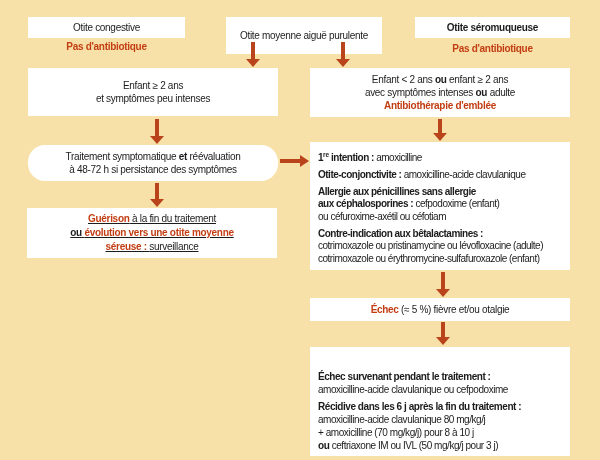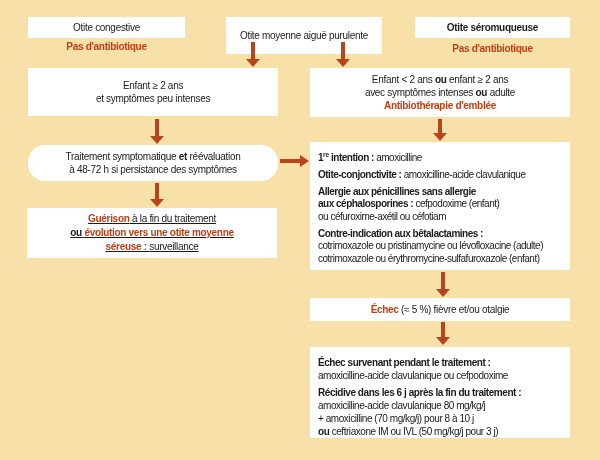--- a/index.html
+++ b/index.html
@@ -53,21 +53,21 @@
   #pas-right { left: 415px; top: 43px; width: 155px; }
   #box-enfant-peu     { left: 28px;  top: 68px;  width: 250px; height: 48px; }
   #box-enfant-intense { left: 310px; top: 68px;  width: 260px; height: 49px; }
   #box-traitement     { left: 28px;  top: 145px; width: 250px; height: 36px; border-radius: 17px; }
   #box-intention      { left: 310px; top: 142px; width: 260px; height: 128px; padding: 7px 6px 6px 8px; }
   #box-intention .ln  { line-height: 12.5px; letter-spacing: -0.5px; }
   #box-intention .ln.gap { margin-top: 4.5px; }
   #box-guerison { left: 27px;  top: 208px; width: 250px; height: 50px; text-decoration: underline; }
   #box-guerison .ln { line-height: 14px; }
   #box-echec    { left: 310px; top: 298px; width: 260px; height: 23px; }
-  #box-echec-traitement { left: 310px; top: 347px; width: 260px; height: 91px; padding: 9px 6px 6px 8px; }
+  #box-echec-traitement { left: 310px; top: 347px; width: 260px; height: 109px; padding: 23px 6px 6px 8px; }
   #box-echec-traitement .ln { line-height: 13px; letter-spacing: -0.45px; }
   
   .arrow-v { position: absolute; width: 14px; }
   .arrow-v .stem {
     position: absolute; left: 5px; top: 0; width: 4px;
     height: calc(100% - 8px); background: var(--accent);
   }
   .arrow-v .head {
     position: absolute; left: 0; bottom: 0; width: 0; height: 0;
     border-left: 7px solid transparent;

